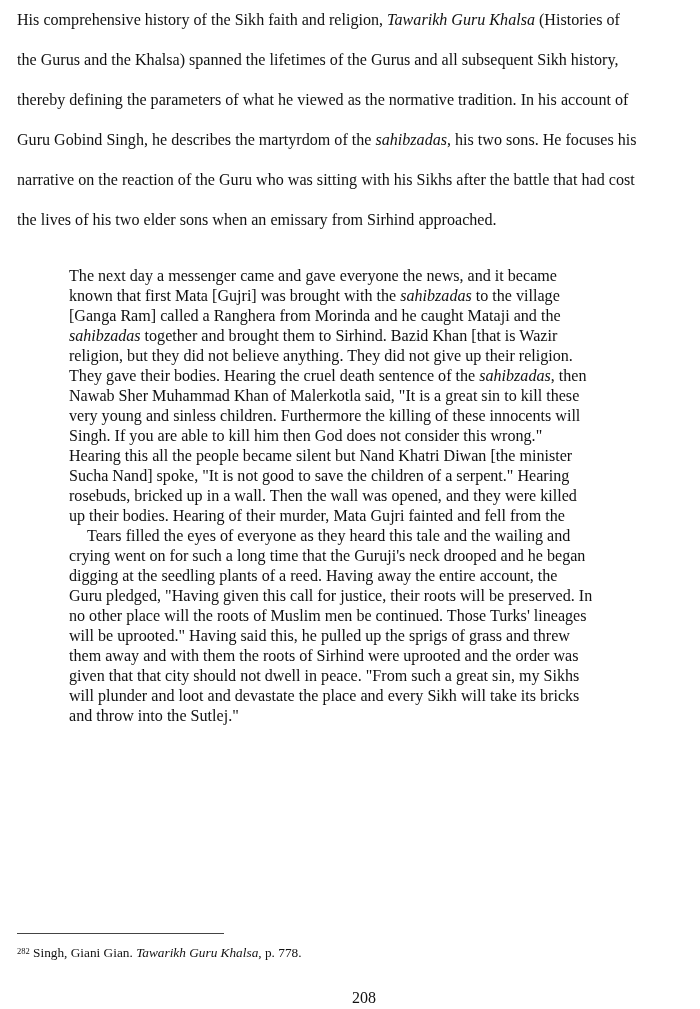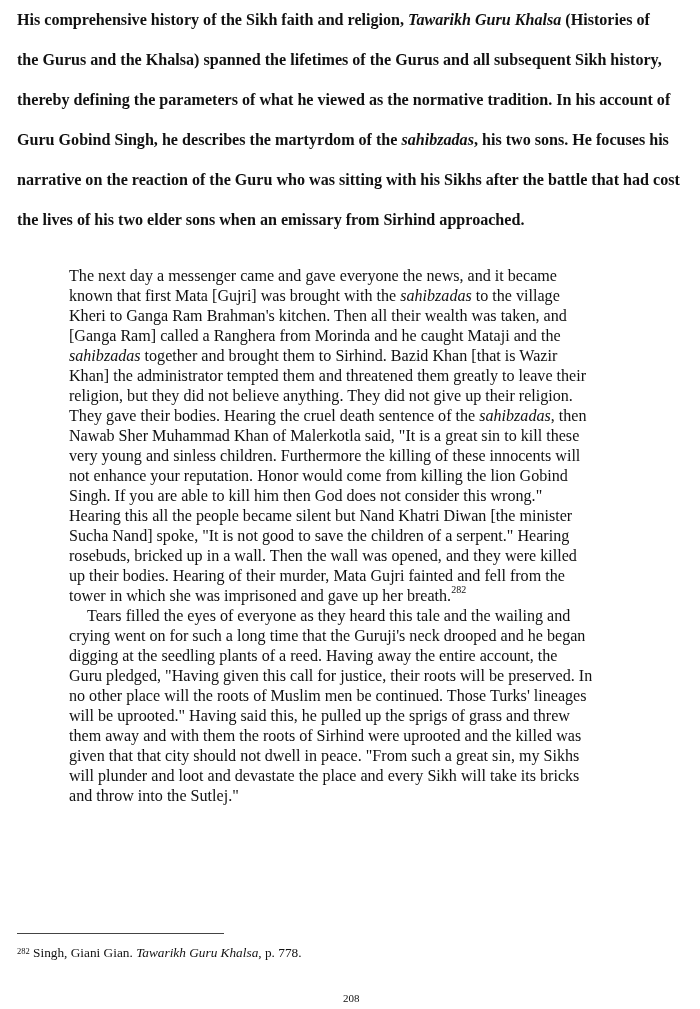--- a/index.html
+++ b/index.html
@@ -18,21 +18,20 @@
   .body-para {
     position: absolute;
     left: 17px;
     top: 0px;
     width: 676px;
     font-size: 16.1px;
     line-height: 40px;
     margin: 0;
     padding-top: 0px;
     white-space: nowrap;
-    font-weight: bold;
   }
   .body-para .line {
     display: block;
     height: 40px;
   }
   .block-quote {
     position: absolute;
     left: 69px;
     top: 266px;
     width: 580px;
@@ -72,64 +71,60 @@
     line-height: 18px;
     white-space: nowrap;
     text-align: center;
   }
   .footnote .fn-num {
     font-size: 8.5px;
     vertical-align: 3px;
   }
   .page-number {
     position: absolute;
-    left: 343px;
+    left: 352px;
     top: 991px;
-    font-size: 11px;
+    font-size: 16px;
     line-height: 14px;
   }
   em { font-style: italic; }
 </style>
 </head>
 <body>
 
 <div class="body-para">
   <span class="line"><span>His comprehensive history of the Sikh faith and religion, </span><em>Tawarikh Guru Khalsa</em><span> (Histories of</span></span>
   <span class="line"><span>the Gurus and the Khalsa) spanned the lifetimes of the Gurus and all subsequent Sikh history,</span></span>
   <span class="line"><span>thereby defining the parameters of what he viewed as the normative tradition.  In his account of</span></span>
   <span class="line"><span>Guru Gobind Singh, he describes the martyrdom of the </span><em>sahibzadas</em><span>, his two sons.  He focuses his</span></span>
   <span class="line"><span>narrative on the reaction of the Guru who was sitting with his Sikhs after the battle that had cost</span></span>
   <span class="line"><span>the lives of his two elder sons when an emissary from Sirhind approached.</span></span>
 </div>
 
 <div class="block-quote">
   <span class="line"><span>The next day a messenger came and gave everyone the news, and it became</span></span>
   <span class="line"><span>known that first Mata [Gujri] was brought with the </span><em>sahibzadas</em><span> to the village</span></span>
-  <span class="line"><span>Kheri to Ganga Ram Brahman's kitchen.  Then all their wealth was taken, and</span></span>
   <span class="line"><span>[Ganga Ram] called a Ranghera from Morinda and he caught Mataji and the</span></span>
   <span class="line"><em>sahibzadas</em><span> together and brought them to Sirhind.  Bazid Khan [that is Wazir</span></span>
-  <span class="line"><span>Khan] the administrator tempted them and threatened them greatly to leave their</span></span>
   <span class="line"><span>religion, but they did not believe anything.  They did not give up their religion.</span></span>
   <span class="line"><span>They gave their bodies.  Hearing the cruel death sentence of the </span><em>sahibzadas</em><span>, then</span></span>
   <span class="line"><span>Nawab Sher Muhammad Khan of Malerkotla said, "It is a great sin to kill these</span></span>
   <span class="line"><span>very young and sinless children.  Furthermore the killing of these innocents will</span></span>
-  <span class="line"><span>not enhance your reputation.  Honor would come from killing the lion Gobind</span></span>
   <span class="line"><span>Singh.  If you are able to kill him then God does not consider this wrong."</span></span>
   <span class="line"><span>Hearing this all the people became silent but Nand Khatri Diwan [the minister</span></span>
   <span class="line"><span>Sucha Nand] spoke, "It is not good to save the children of a serpent."  Hearing</span></span>
   <span class="line"><span>rosebuds, bricked up in a wall.  Then the wall was opened, and they were killed</span></span>
   <span class="line"><span>up their bodies.  Hearing of their murder, Mata Gujri fainted and fell from the</span></span>
-  <span class="line"><span>tower in which she was imprisoned and gave up her breath.</span><sup class="fnref">282</sup></span>
   <span class="line"><span class="indent"></span><span>Tears filled the eyes of everyone as they heard this tale and the wailing and</span></span>
   <span class="line"><span>crying went on for such a long time that the Guruji's neck drooped and he began</span></span>
   <span class="line"><span>digging at the seedling plants of a reed.  Having away the entire account, the</span></span>
   <span class="line"><span>Guru pledged, "Having given this call for justice, their roots will be preserved.  In</span></span>
   <span class="line"><span>no other place will the roots of Muslim men be continued.  Those Turks' lineages</span></span>
   <span class="line"><span>will be uprooted."  Having said this, he pulled up the sprigs of grass and threw</span></span>
-  <span class="line"><span>them away and with them the roots of Sirhind were uprooted and the killed was</span></span>
+  <span class="line"><span>them away and with them the roots of Sirhind were uprooted and the order was</span></span>
   <span class="line"><span>given that that city should not dwell in peace.  "From such a great sin, my Sikhs</span></span>
   <span class="line"><span>will plunder and loot and devastate the place and every Sikh will take its bricks</span></span>
   <span class="line"><span>and throw into the Sutlej."</span></span>
 </div>
 
 <div class="footnote-rule"></div>
 
 <div class="footnote">
   <span class="fn-num">282</span><span> Singh, Giani Gian. </span><em>Tawarikh Guru Khalsa</em><span>, p. 778.</span>
 </div>

